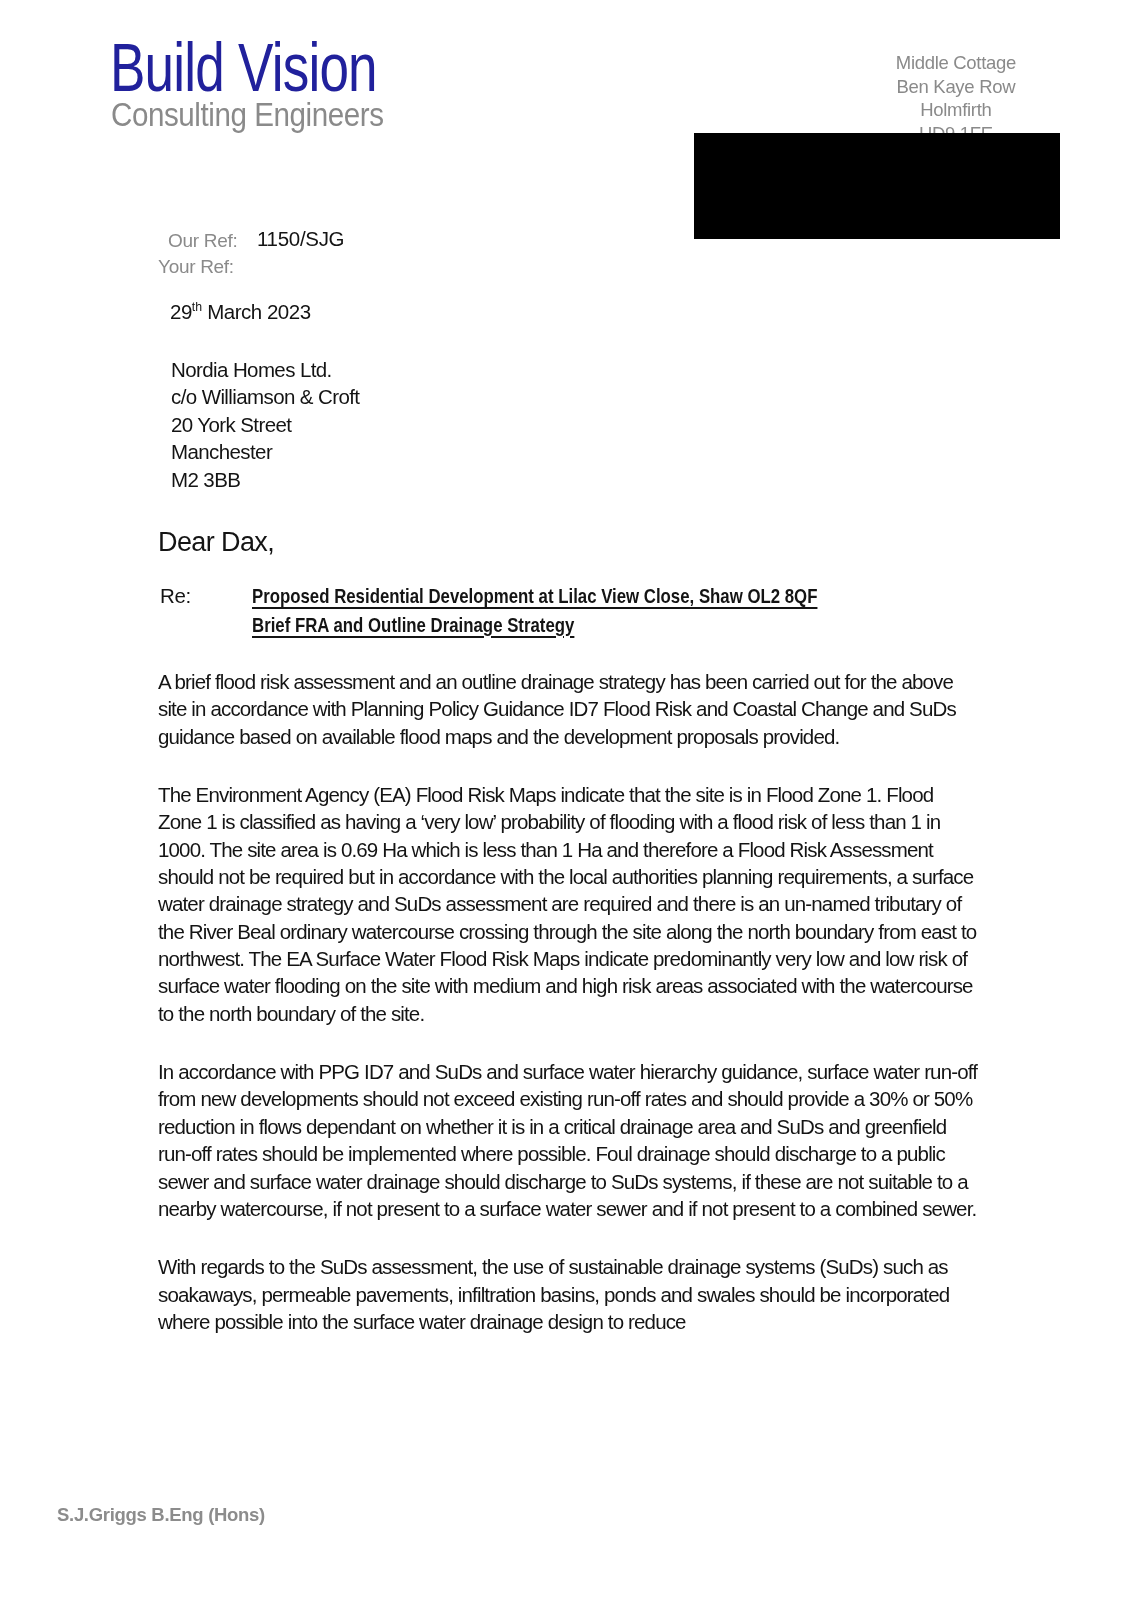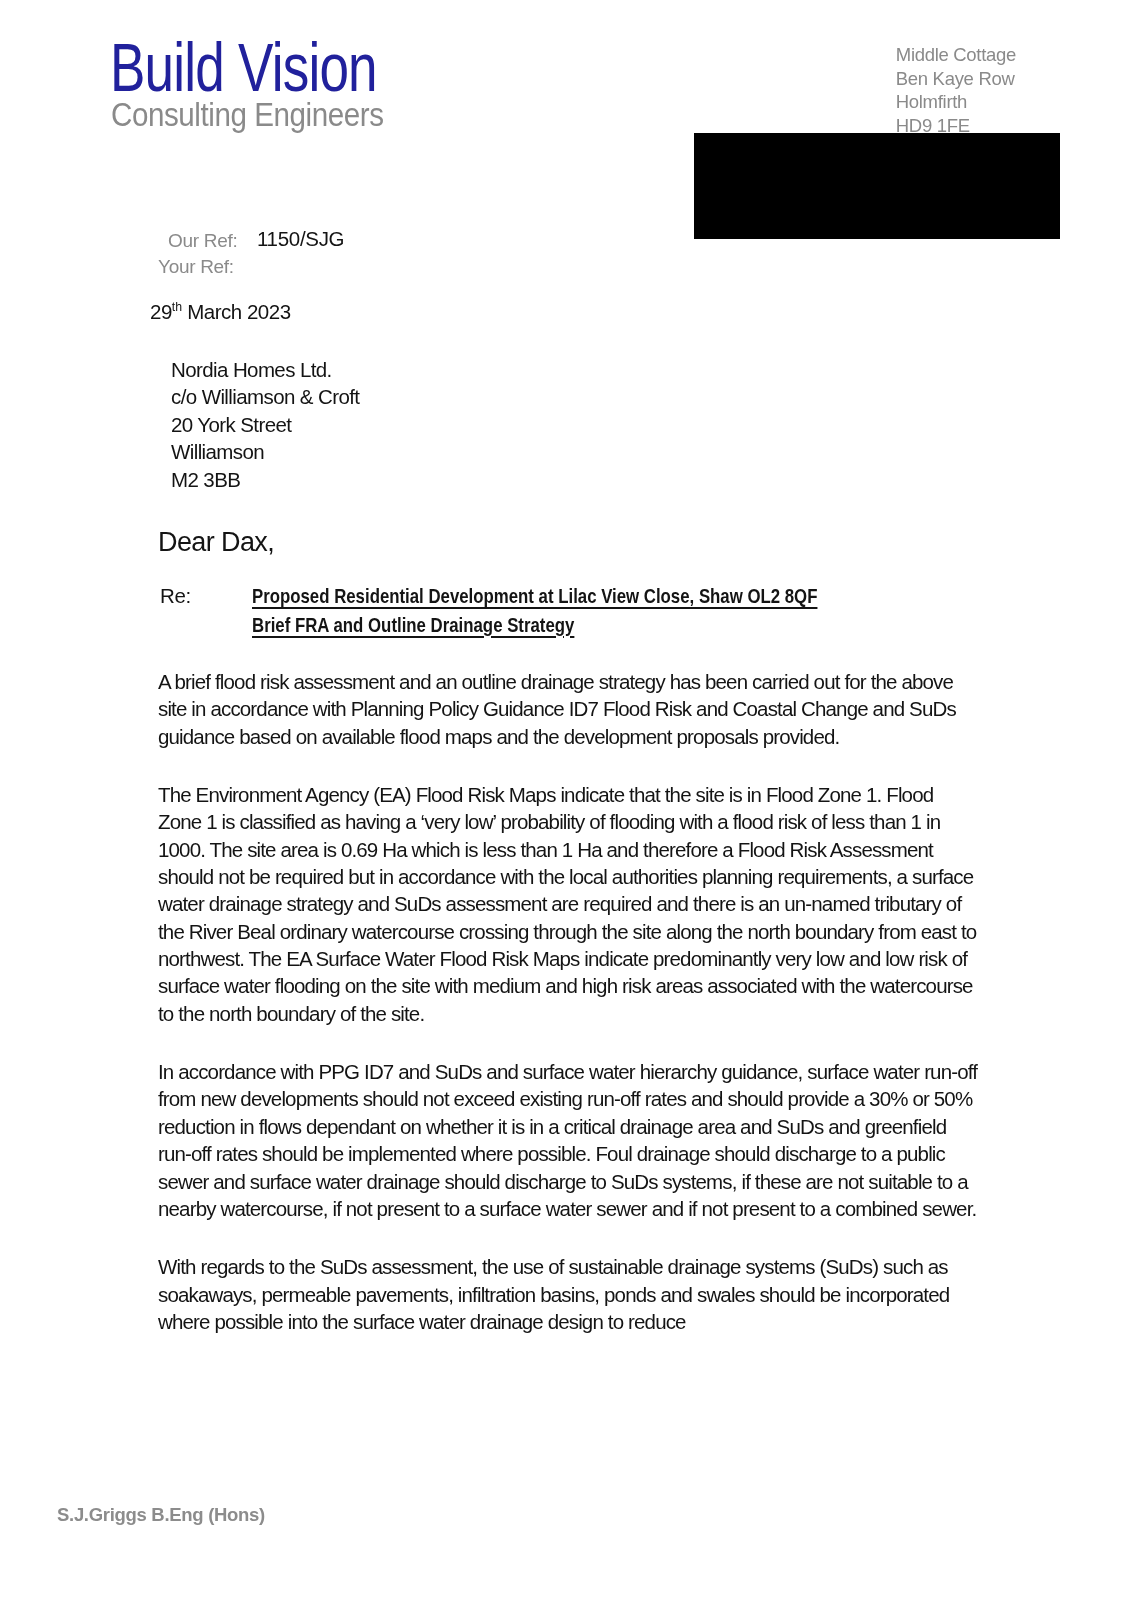--- a/index.html
+++ b/index.html
@@ -25,22 +25,22 @@
   }
   .logo-subtitle {
     position: absolute; left: 111px; top: 97px;
     font-size: 34px; line-height: 34px;
     color: var(--muted_gray);
     transform: scaleX(0.87); transform-origin: left top;
     letter-spacing: -0.5px;
     white-space: nowrap;
   }
   .sender-address {
-    position: absolute; top: 43px; right: 114px;
-    text-align: left;
+    position: absolute; top: 51px; right: 114px;
+    text-align: center;
     font-size: 18.5px; line-height: 23.5px;
     letter-spacing: -0.3px;
     color: var(--muted_gray);
     z-index: 1;
   }
   .redaction {
     position: absolute; left: 694px; top: 133px;
     width: 366px; height: 106px;
     background: var(--redaction_black);
     z-index: 2;
@@ -49,21 +49,21 @@
   
   .refs { position: absolute; left: 158px; top: 228px; font-size: 19px; line-height: 26px; }
   .ref-row { position: relative; color: var(--muted_gray); letter-spacing: -0.3px; }
   .ref-row.our { padding-left: 10px; text-align: center; }
   .ref-value {
     position: absolute; left: 99px; top: -2px;
     color: var(--text_black); font-size: 20.5px; letter-spacing: -0.3px;
     white-space: nowrap;
   }
   .date {
-    position: absolute; left: 150px; top: 300px;
+    position: absolute; left: 170px; top: 300px;
     font-size: 20.5px; color: var(--text_black); letter-spacing: -0.5px;
   }
   .date sup { font-size: 0.6em; vertical-align: super; letter-spacing: 0; }
 
   
   .recipient {
     position: absolute; left: 171px; top: 356px;
     font-size: 20.5px; line-height: 27.4px;
     color: var(--text_black); letter-spacing: -0.6px;
   }
@@ -129,21 +129,21 @@
       <span class="ref-value"></span>
     </div>
   </div>
 
   <div class="date"><span>29</span><sup>th</sup><span> March 2023</span></div>
 
   <div class="recipient">
     <div>Nordia Homes Ltd.</div>
     <div>c/o Williamson &amp; Croft</div>
     <div>20 York Street</div>
-    <div>Williamson</div>
+    <div>Manchester</div>
     <div>M2 3BB</div>
   </div>
 
   <div class="salutation">Dear Dax,</div>
 
   <div class="subject">
     <span class="subject-label">Re:</span>
     <div class="subject-lines">
       <div class="subject-line">Proposed Residential Development at Lilac View Close, Shaw OL2 8QF</div>
       <div class="subject-line">Brief FRA and Outline Drainage Strategy</div>

